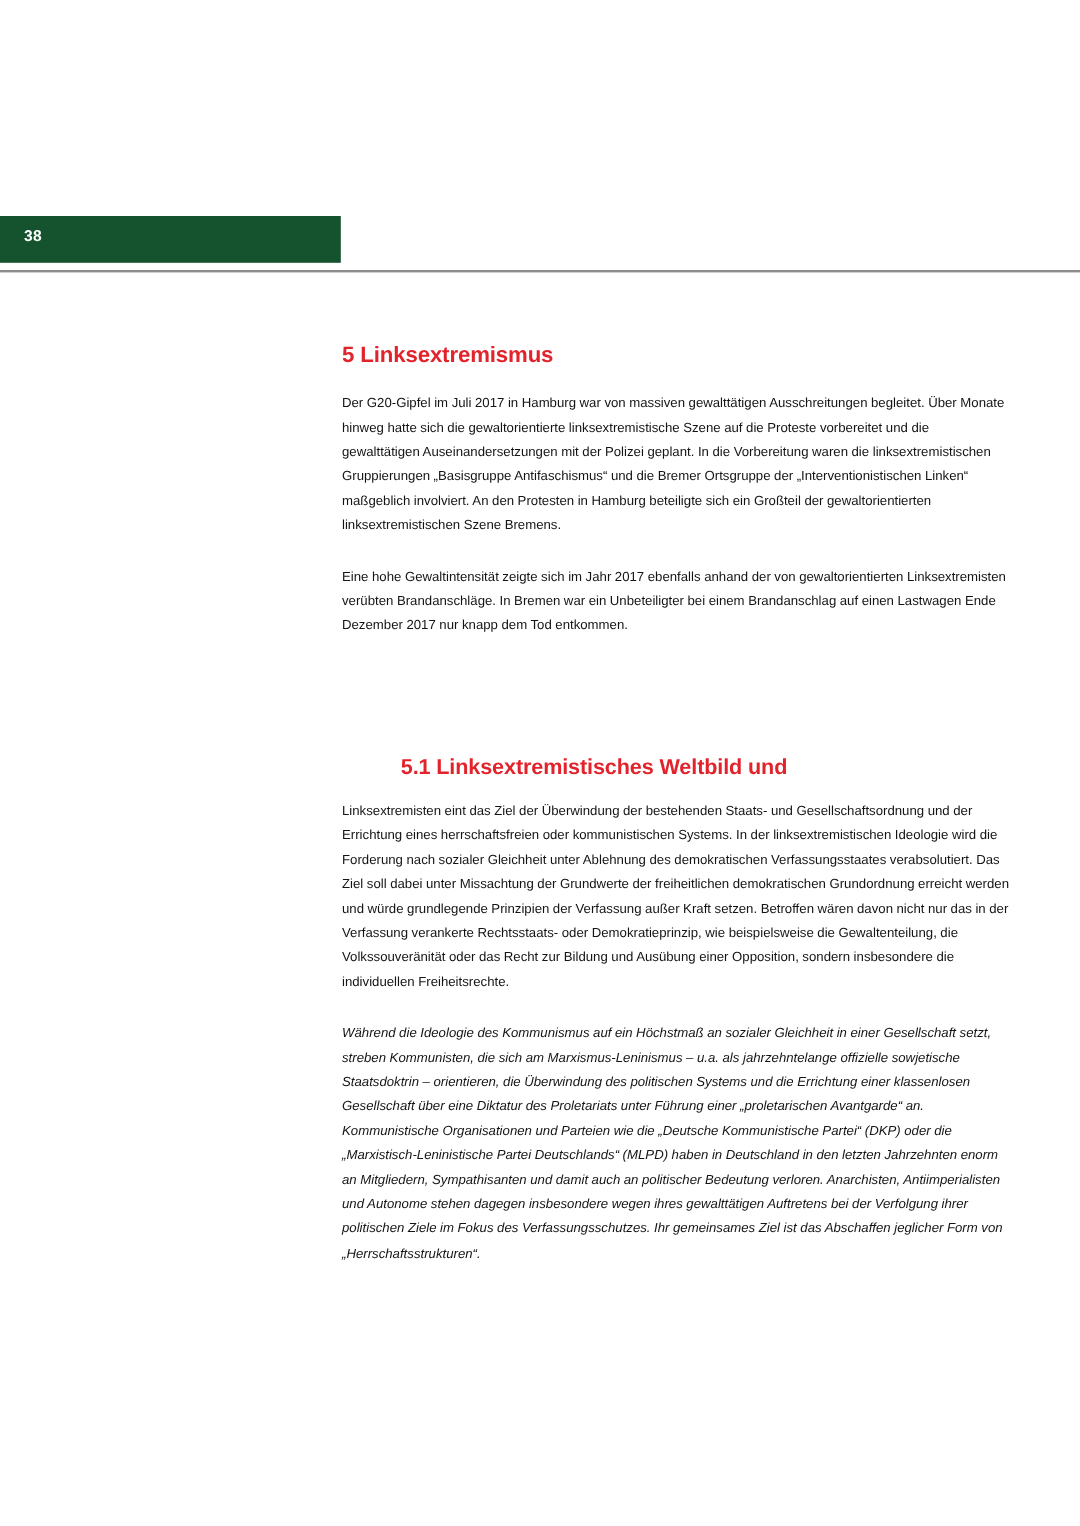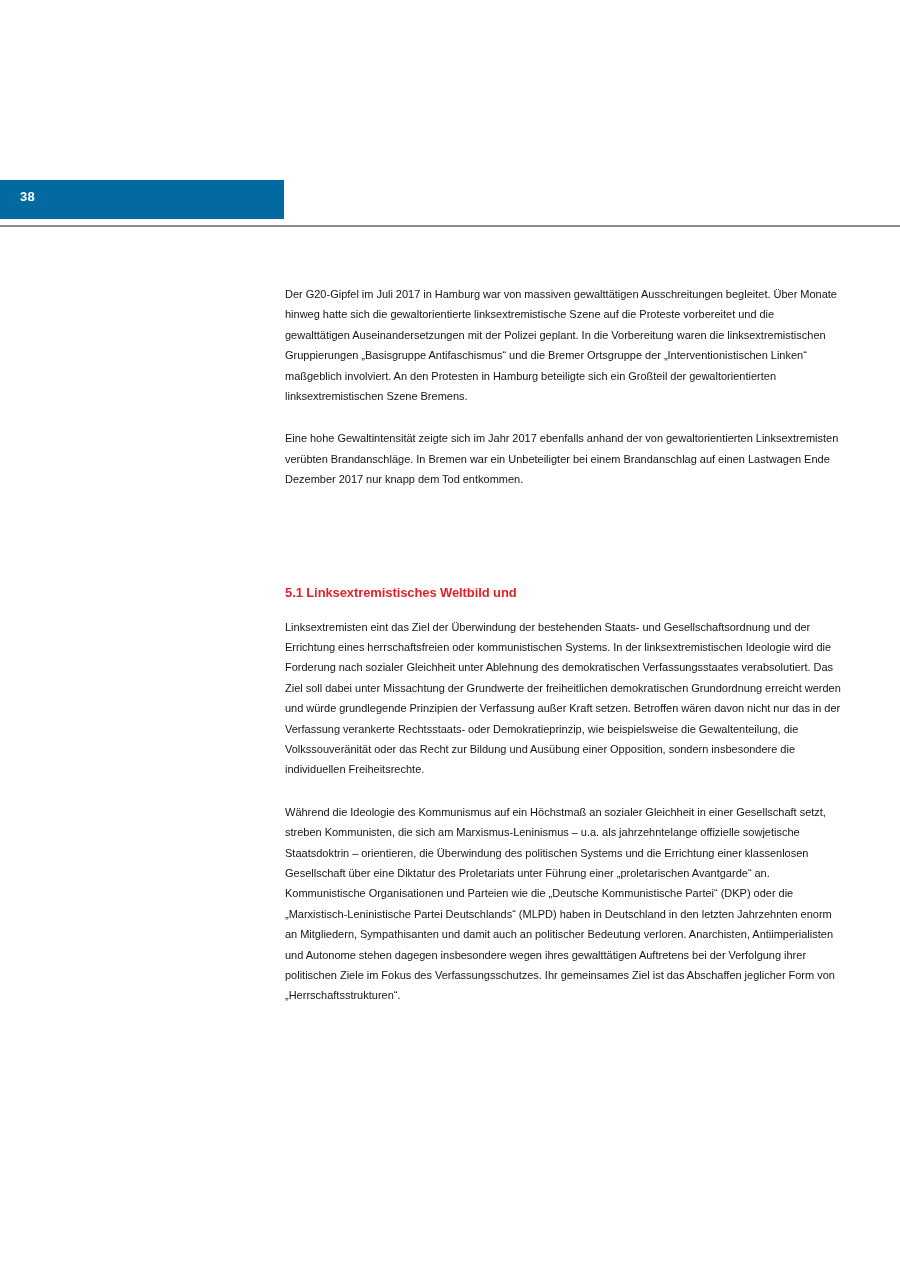--- a/index.html
+++ b/index.html
@@ -25,21 +25,21 @@
     top: 180px;
     width: 900px;
     height: 47px;
   }
   .page-number-bar {
     position: absolute;
     left: 0;
     top: 0;
     width: 284px;
     height: 39px;
-    background: #0369a1;
+    background: #14532d;
   }
   .page-number {
     position: absolute;
     left: 20px;
     top: 10px;
     font-size: 13px;
     font-weight: bold;
     color: #ffffff;
     letter-spacing: 0.2px;
     line-height: 1;
@@ -65,53 +65,55 @@
     margin: 0 0 19px 0;
     font-size: 18.5px;
     font-weight: bold;
     color: #e2232b;
     line-height: 1.25;
     letter-spacing: -0.1px;
   }
 
   h2.subsection-title {
     margin: 0 0 14px 0;
-    font-size: 13px;
+    font-size: 18px;
     font-weight: bold;
     color: #e2232b;
     line-height: 1.45;
     letter-spacing: -0.1px;
     max-width: 420px;
+    text-align: center;
   }
 
   p.body-text {
     margin: 0 0 22px 0;
     font-size: 11px;
     line-height: 20.4px;
     color: #141414;
     text-align: left;
     hyphens: manual;
     word-spacing: -0.1px;
   }
-  p.body-text:last-child { margin-bottom: 0; }
+  p.body-text:last-child { margin-bottom: 0; font-style: italic; }
 
   .block-gap-large { height: 72px; }
 </style>
 </head>
 <body>
 
 <div class="page-header">
   <div class="page-number-bar">
     <span class="page-number">38</span>
   </div>
   <div class="header-rule"></div>
 </div>
 
 <div class="content">
 
+  <h1 class="section-title">5 Linksextremismus</h1>
 
   <p class="body-text">Der G20-Gipfel im Juli 2017 in Hamburg war von massiven gewalttätigen Ausschreitungen begleitet. Über Monate hinweg hatte sich die gewaltorientierte linksextremistische Szene auf die Proteste vorbereitet und die gewalttätigen Auseinandersetzungen mit der Polizei geplant. In die Vorbereitung waren die linksextremistischen Gruppierungen „Basisgruppe Antifaschismus“ und die Bremer Ortsgruppe der „Interventionistischen Linken“ maßgeblich involviert. An den Protesten in Hamburg beteiligte sich ein Großteil der gewaltorientierten linksextremistischen Szene Bremens.</p>
 
   <p class="body-text">Eine hohe Gewaltintensität zeigte sich im Jahr 2017 ebenfalls anhand der von gewaltorientierten Linksextremisten verübten Brandanschläge. In Bremen war ein Unbeteiligter bei einem Brandanschlag auf einen Lastwagen Ende Dezember 2017 nur knapp dem Tod entkommen.</p>
 
   <div class="block-gap-large"></div>
 
   <h2 class="subsection-title">
     <span>5.1 Linksextremistisches Weltbild und</span><br>
   </h2>

